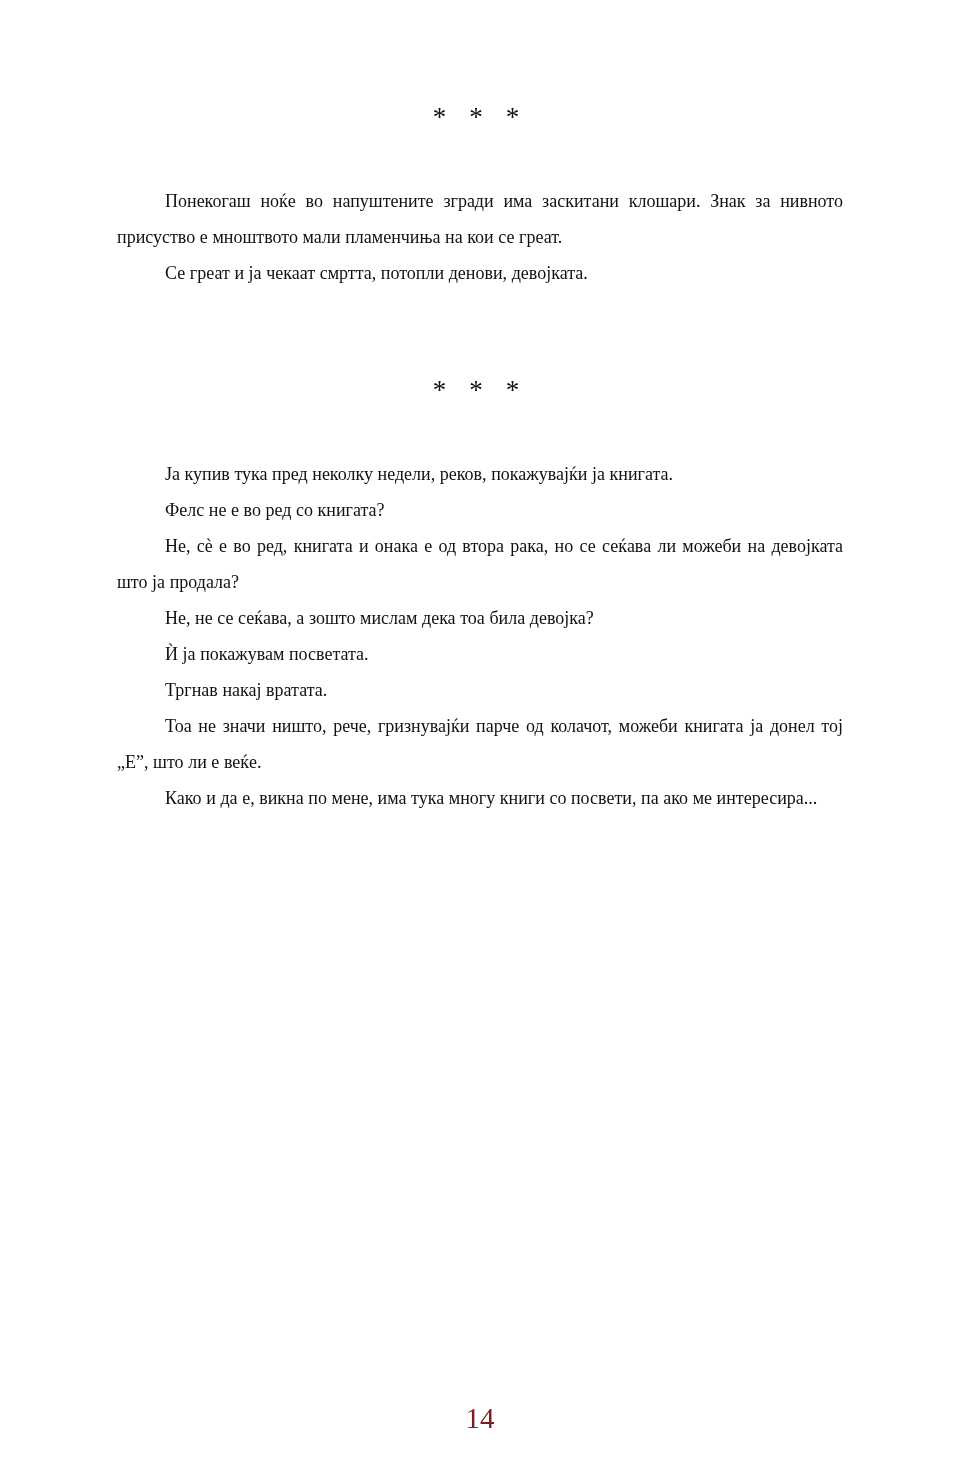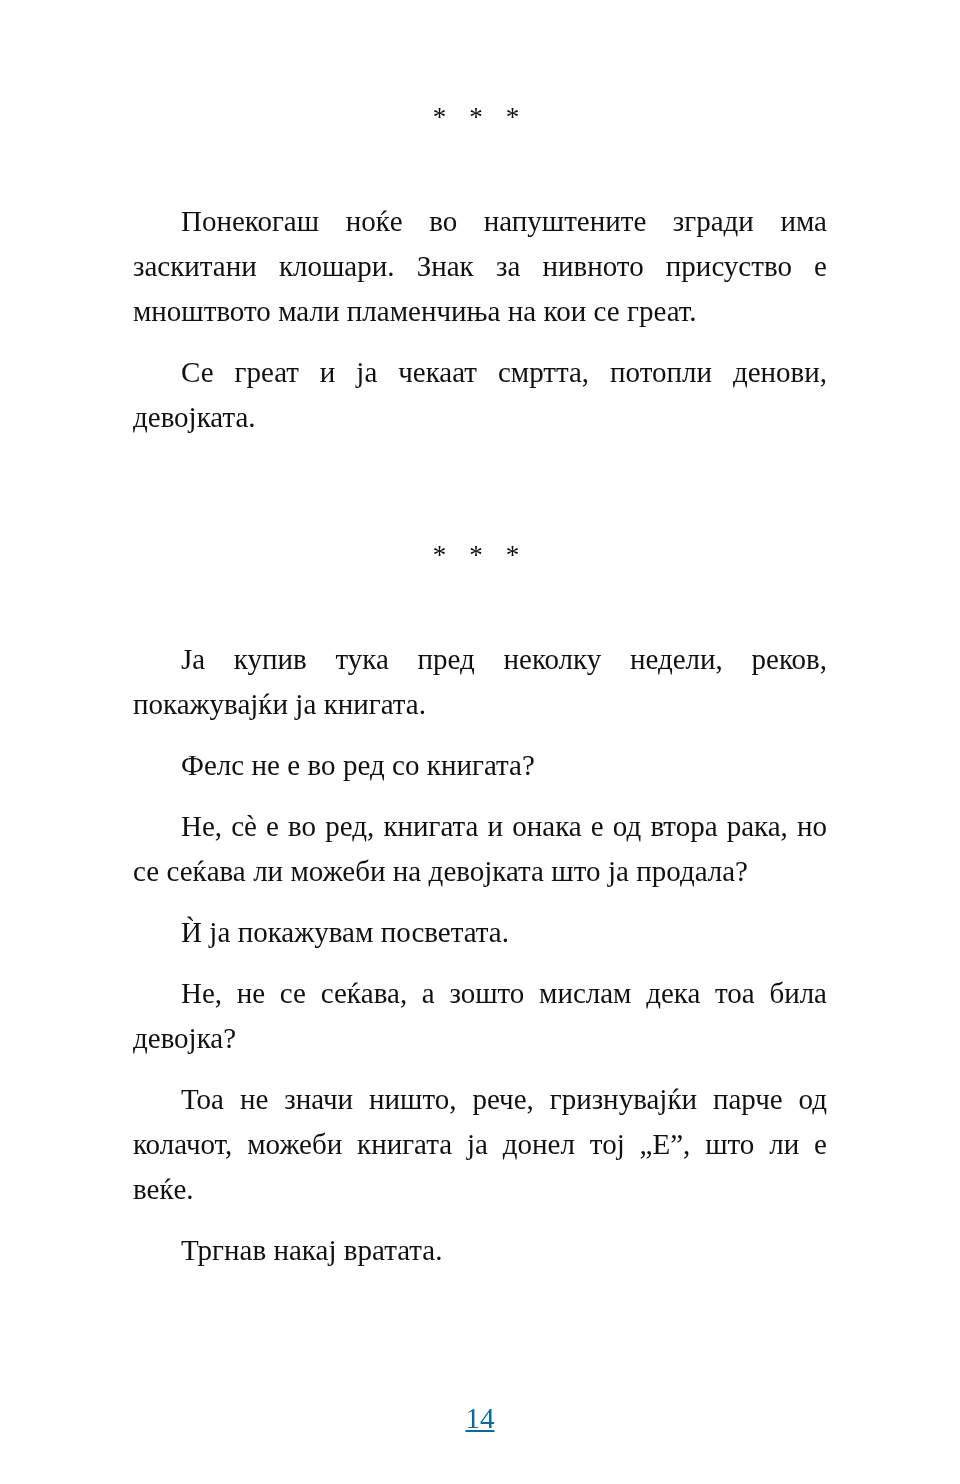--- a/index.html
+++ b/index.html
@@ -41,44 +41,43 @@
 
   .sep-first   { margin: 0 0 0 0; padding-top: 14px; }
   .sep-second  { margin: 0; padding-top: 86px; }
 
   .para-group {
     margin: 0;
     padding-top: 52px;
   }
 
   p.para {
-    margin: 16px;
-    font-size: 29px;
-    line-height: 45px;
+    margin: 0;
+    font-size: 18px;
+    line-height: 36px;
     text-align: justify;
     text-justify: inter-word;
     text-indent: 48px;
     hyphens: manual;
     word-spacing: 0.005em;
   }
 
   p.para.lastline-left {
     text-align-last: left;
   }
 
   .page-number {
     position: absolute;
     left: 0;
     right: 0;
     top: 1404px;
     text-align: center;
     font-size: 29px;
     line-height: 1;
-    color: #0369a1;
-    text-decoration: underline;
+    color: #7f1d1d;
   }
 </style>
 </head>
 <body>
 
 <div class="page">
 
   <div class="text-block">
 
     <div class="separator sep-first">* * *</div>
@@ -87,23 +86,24 @@
       <p class="para">Понекогаш ноќе во напуштените згради има заскитани клошари. Знак за нивното присуство е мноштвото мали пламенчиња на кои се греат.</p>
       <p class="para lastline-left">Се греат и ја чекаат смртта, потопли денови, девојката.</p>
     </div>
 
     <div class="separator sep-second">* * *</div>
 
     <div class="para-group">
       <p class="para lastline-left">Ја купив тука пред неколку недели, реков, покажувајќи ја книгата.</p>
       <p class="para lastline-left">Фелс не е во ред со книгата?</p>
       <p class="para lastline-left">Не, сѐ е во ред, книгата и онака е од втора рака, но се сеќава ли можеби на девојката што ја продала?</p>
+      <p class="para lastline-left">Не, не се сеќава, а зошто мислам дека тоа била девојка?</p>
       <p class="para lastline-left">Ѝ ја покажувам посветата.</p>
-      <p class="para lastline-left">Не, не се сеќава, а зошто мислам дека тоа била девојка?</p>
+      <p class="para lastline-left">Тргнав накај вратата.</p>
       <p class="para lastline-left">Тоа не значи ништо, рече, гризнувајќи парче од колачот, можеби книгата ја донел тој „Е”, што ли е веќе.</p>
-      <p class="para lastline-left">Тргнав накај вратата.</p>
+      <p class="para lastline-left">Како и да е, викна по мене, има тука многу книги со посвети, па ако ме интересира...</p>
     </div>
 
   </div>
 
   <div class="page-number">14</div>
 
 </div>
 
 </body></html>

